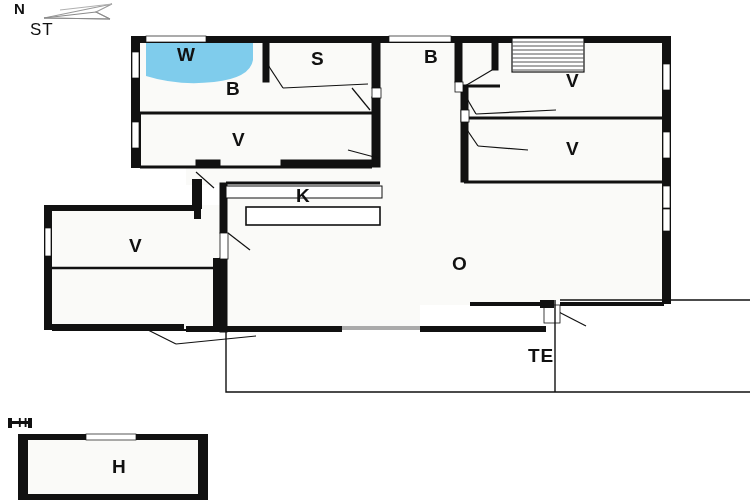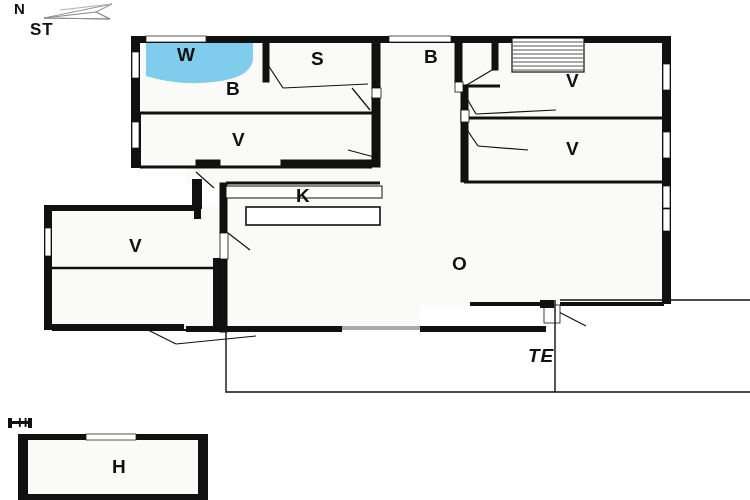--- a/index.html
+++ b/index.html
@@ -6,21 +6,21 @@
   body{width:750px;height:500px;overflow:hidden;
        font-family:"Liberation Sans",sans-serif;}
   #plan{position:relative;width:750px;height:500px;background:#ffffff;}
   #plan svg{position:absolute;left:0;top:0;}
   .lbl{position:absolute;font-family:"Liberation Sans",sans-serif;
        font-weight:700;color:#111;letter-spacing:1px;
        user-select:none;white-space:nowrap;}
   .room-lbl{font-size:19px;}
   .lbl-te{font-size:19px;}
   .lbl-compass{font-size:15px;font-weight:700;}
-  .lbl-st{font-size:17px;font-weight:700;}
+  .lbl-st{font-size:17px;font-weight:400;}
   .lbl-h-out{font-size:13px;font-weight:700;}
 </style>
 </head>
 <body>
 
 <div id="plan">
 
   <svg width="750" height="500" viewBox="0 0 750 500">
 
     <g>
@@ -202,16 +202,16 @@
   <div class="lbl room-lbl" style="left:177px;top:44px;">W</div>
   <div class="lbl room-lbl" style="left:226px;top:78px;">B</div>
   <div class="lbl room-lbl" style="left:311px;top:48px;">S</div>
   <div class="lbl room-lbl" style="left:424px;top:46px;">B</div>
   <div class="lbl room-lbl" style="left:232px;top:129px;">V</div>
   <div class="lbl room-lbl" style="left:566px;top:70px;">V</div>
   <div class="lbl room-lbl" style="left:566px;top:138px;">V</div>
   <div class="lbl room-lbl" style="left:129px;top:235px;">V</div>
   <div class="lbl room-lbl" style="left:296px;top:185px;">K</div>
   <div class="lbl room-lbl" style="left:452px;top:253px;">O</div>
-  <div class="lbl lbl-te" style="left:528px;top:345px;font-style:italic;">TE</div>
+  <div class="lbl lbl-te" style="left:528px;top:345px;">TE</div>
   <div class="lbl room-lbl" style="left:112px;top:456px;">H</div>
 
 </div>
 
 </body></html>

